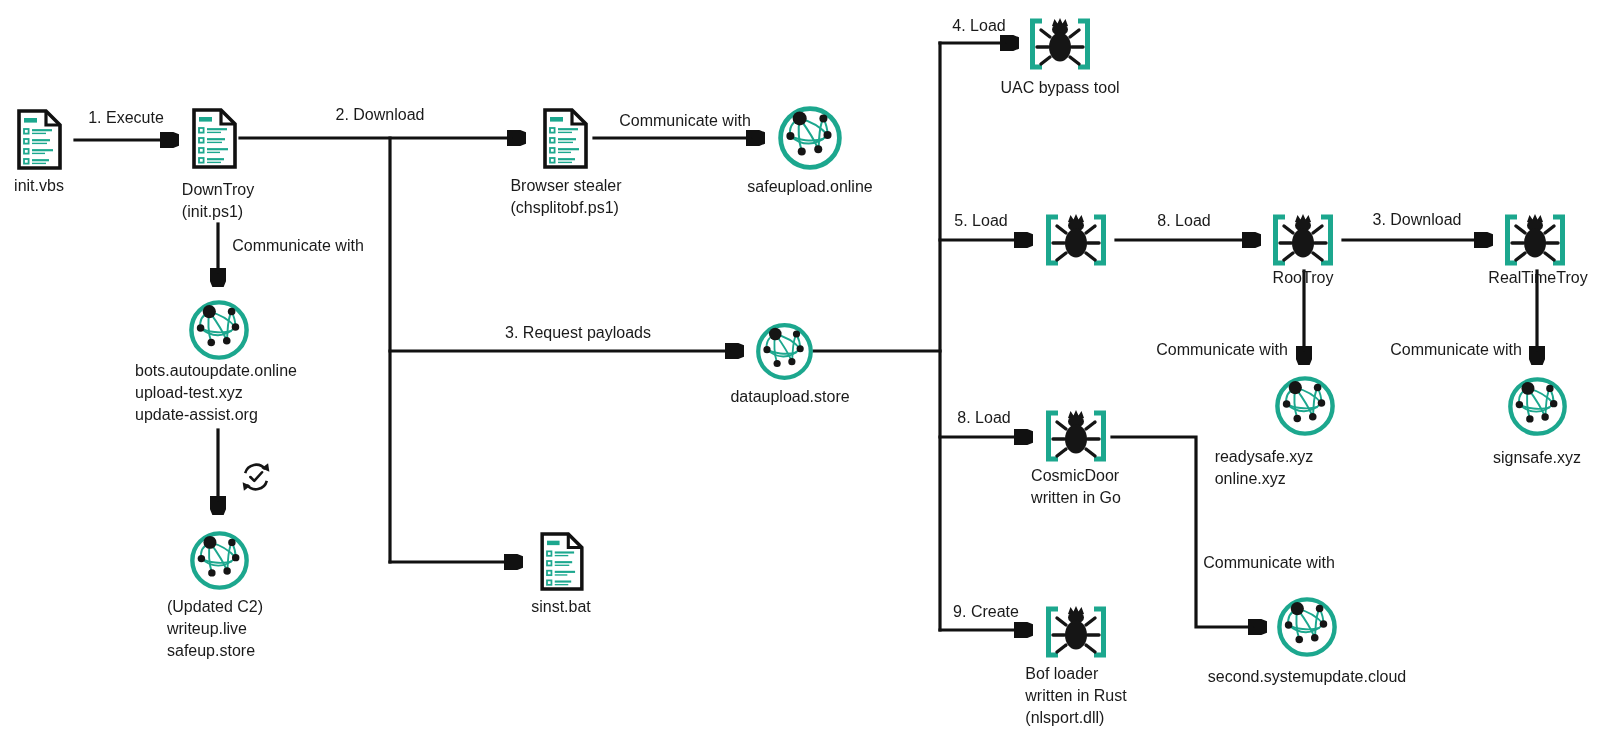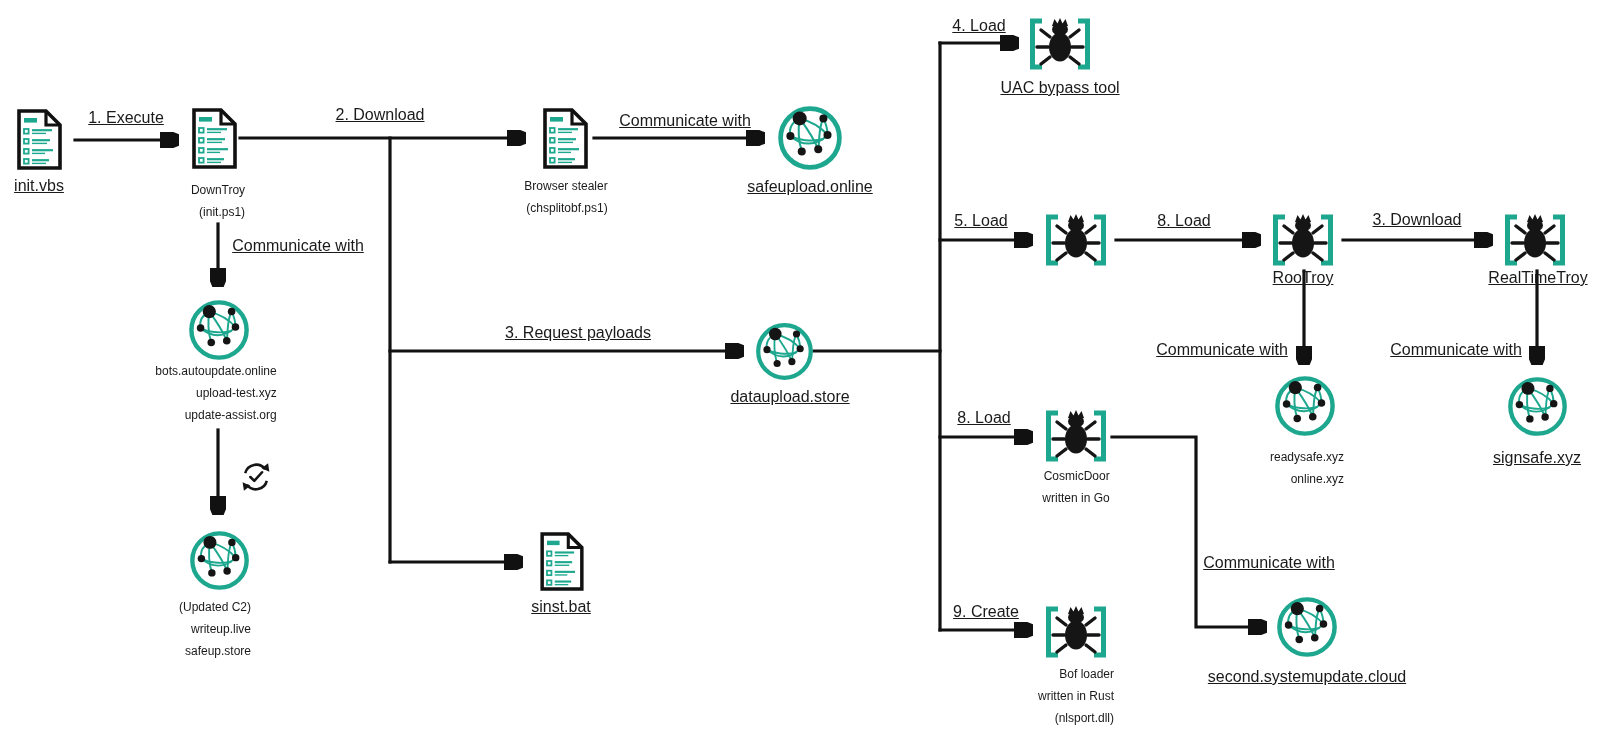--- a/index.html
+++ b/index.html
@@ -7,25 +7,25 @@
   .canvas{
     position:relative; width:1600px; height:737px; background:#ffffff;
     font-family:"Liberation Sans", sans-serif; color:#1a1a1a; overflow:hidden;
   }
   .wires{position:absolute; left:0; top:0;}
   .wires path{stroke:var(--line); stroke-width:3.2; fill:none; stroke-linecap:square;}
   .node{position:absolute;}
   .node svg{display:block; width:100%; height:100%;}
   .lbl{
     position:absolute; transform:translate(-50%,-50%);
-    white-space:nowrap; font-size:16px; line-height:20px; text-align:right;text-decoration:underline;
+    white-space:nowrap; font-size:16px; line-height:20px; text-align:right;
   }
   .lbl-block{
     position:absolute; transform:translateX(-50%);
-    white-space:nowrap; font-size:12px; line-height:22px; text-align:right;
+    white-space:nowrap; font-size:16px; line-height:22px; text-align:left;
   }
   .lbl-block span{display:block;}
 </style>
 </head>
 <body>
 
 <div class="canvas">
 
   <svg class="wires" width="1600" height="737" viewBox="0 0 1600 737">
     <defs>
@@ -445,21 +445,21 @@
   <div class="lbl-block" style="left:215px;top:596px">
     <span>(Updated C2)</span>
     <span>writeup.live</span>
     <span>safeup.store</span>
   </div>
   <div class="lbl" style="left:790px;top:397px">dataupload.store</div>
   <div class="lbl" style="left:561px;top:607px">sinst.bat</div>
   <div class="lbl" style="left:1060px;top:88px">UAC bypass tool</div>
   <div class="lbl" style="left:1303px;top:278px">RooTroy</div>
   <div class="lbl" style="left:1538px;top:278px">RealTimeTroy</div>
-  <div class="lbl-block" style="left:1307px;top:446px">
+  <div class="lbl-block" style="left:1264px;top:446px">
     <span>readysafe.xyz</span>
     <span>online.xyz</span>
   </div>
   <div class="lbl" style="left:1537px;top:458px">signsafe.xyz</div>
   <div class="lbl-block" style="left:1076px;top:465px">
     <span>CosmicDoor</span>
     <span>written in Go</span>
   </div>
   <div class="lbl" style="left:1307px;top:677px">second.systemupdate.cloud</div>
   <div class="lbl-block" style="left:1076px;top:663px">

